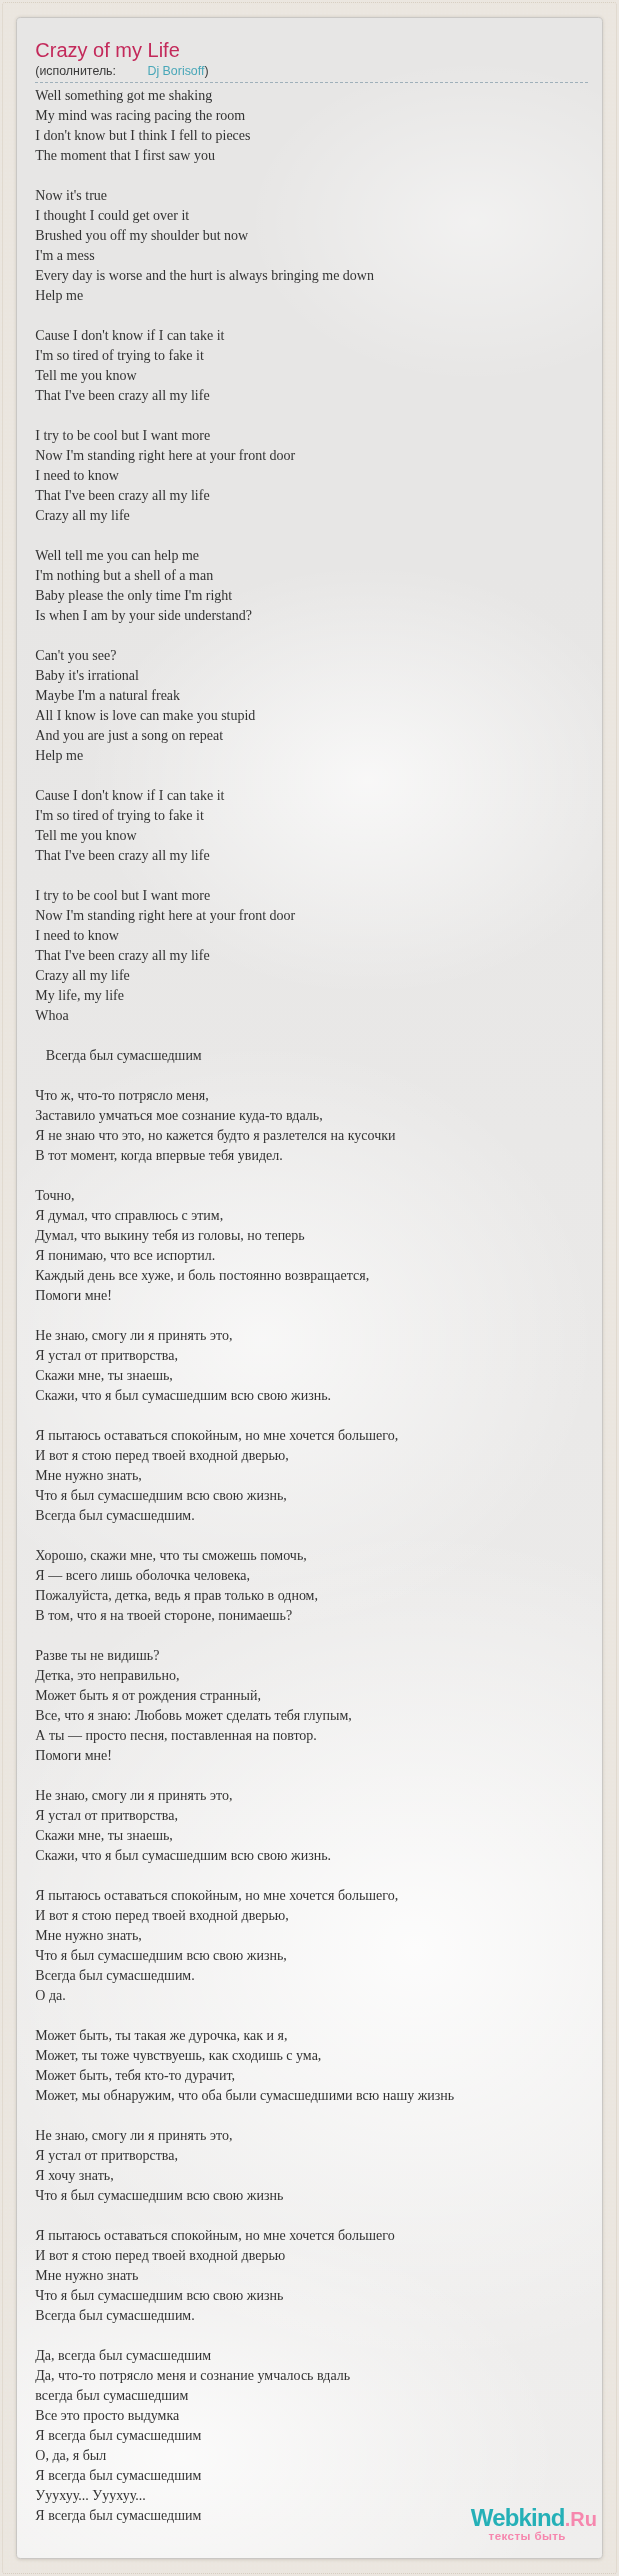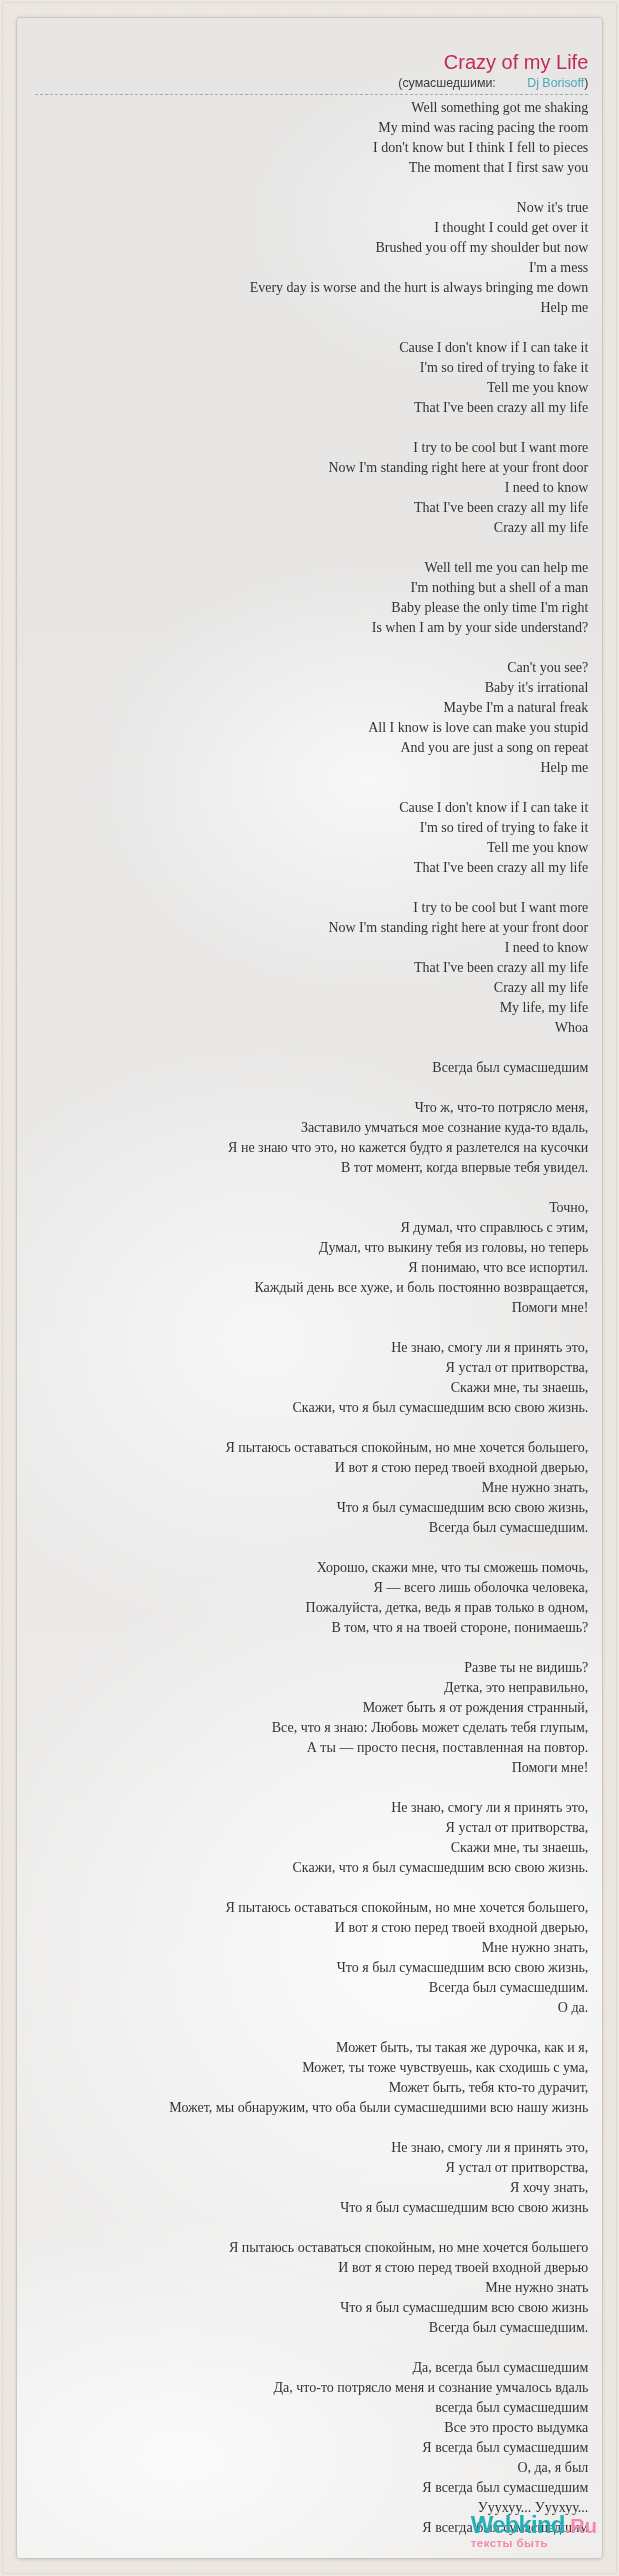--- a/index.html
+++ b/index.html
@@ -32,22 +32,21 @@
     box-shadow: 0 0.8px 3.1px rgba(90, 80, 60, 0.18);
     background:
       radial-gradient(ellipse 325px 232px at 78% 8%,  rgba(255,255,255,0.45), rgba(255,255,255,0) 70%),
       radial-gradient(ellipse 433px 333px at 60% 30%, rgba(255,255,255,0.70), rgba(255,255,255,0) 65%),
       radial-gradient(ellipse 542px 480px at 42% 52%, rgba(255,255,255,0.65), rgba(255,255,255,0) 62%),
       radial-gradient(ellipse 697px 635px at 68% 76%, rgba(255,255,255,0.85), rgba(255,255,255,0) 66%),
       radial-gradient(ellipse 635px 403px at 28% 96%, rgba(255,255,255,0.75), rgba(255,255,255,0) 60%),
       linear-gradient(180deg, #e7e6e5 0%, #e7e6e5 22%, #eae9e8 55%, #efeeed 100%);
   }
   .card-inner {
-    padding: 33px 14px 0 18px;
-    text-align: right;
+    padding: 21px 14px 0 18px;
   }
   .page-title {
     margin: 0;
     font-size: 20px;
     font-weight: 400;
     line-height: 23px;
     color: #c3295a;
   }
   .artist-line {
     margin-top: 1.5px;
@@ -70,21 +69,22 @@
     margin: 3px 0 0 0;
     font-family: Liberation Serif, serif;
     font-size: 14px;
     line-height: 20px;
     color: #333333;
     white-space: pre;
   }
   .webkind-logo {
     position: absolute;
     right: 5.4px;
-    bottom: 9px;
+    bottom: 16px;
+    text-align: right;
     line-height: 1;
     cursor: pointer;
   }
   .logo-brand {
     font-size: 24px;
     font-weight: 700;
     color: #25b0b7;
     letter-spacing: -0.8px;
   }
   .logo-tld {
@@ -103,21 +103,21 @@
   }
 </style>
 </head>
 <body>
 
 <div class="stitch-frame"></div>
 
 <div class="lyrics-card">
   <div class="card-inner">
     <h1 class="page-title">Crazy of my Life</h1>
-    <div class="artist-line"><span>(сумасшедшими: </span><a class="artist-link">Dj Borisoff</a><span>)</span></div>
+    <div class="artist-line"><span>(исполнитель: </span><a class="artist-link">Dj Borisoff</a><span>)</span></div>
     <hr class="dashed-separator">
     <pre class="lyrics-text">Well something got me shaking
 My mind was racing pacing the room
 I don't know but I think I fell to pieces
 The moment that I first saw you
 
 Now it's true
 I thought I could get over it
 Brushed you off my shoulder but now
 I'm a mess

